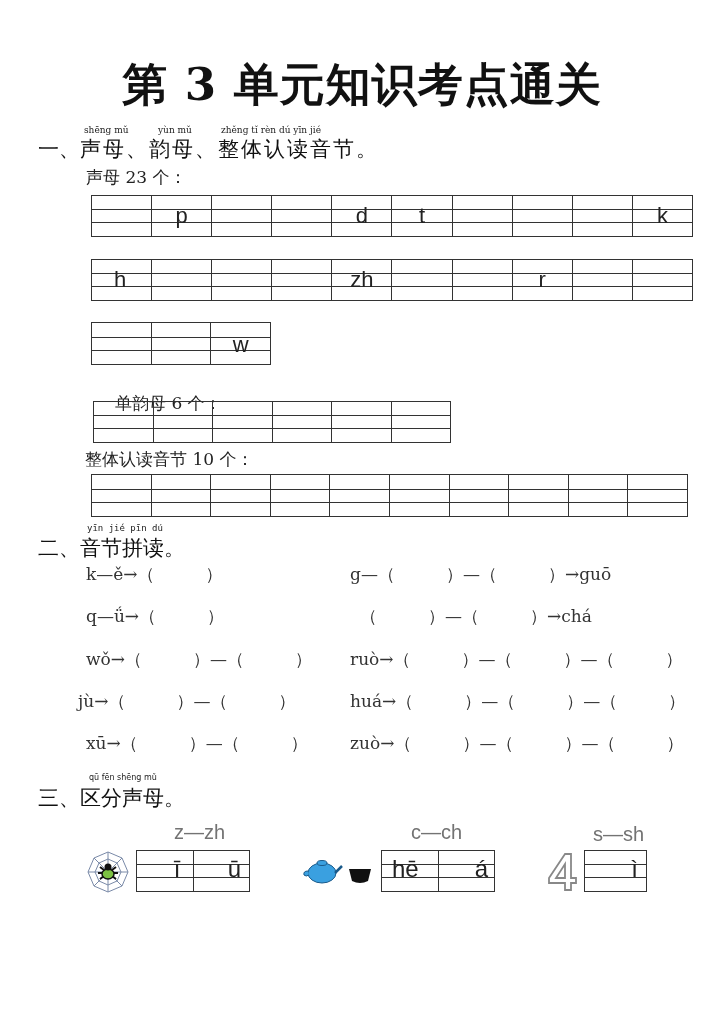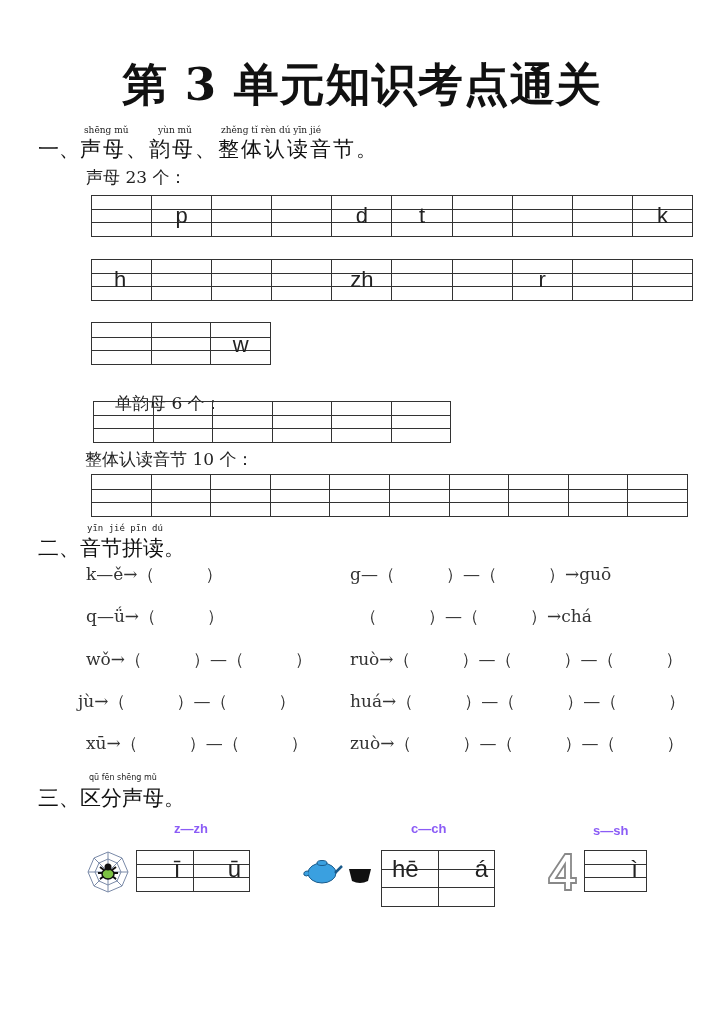--- a/index.html
+++ b/index.html
@@ -18,21 +18,21 @@
   .grid { position:absolute; border:1.5px solid #333; box-sizing:border-box; display:flex; }
   .cell { position:relative; flex:1; border-right:1.5px solid #333; box-sizing:border-box; }
   .cell:last-child { border-right:none; }
   .grid .line1, .grid .line2 { position:absolute; left:0; right:0; height:0; border-top:1.5px solid #333; }
   .grid .line1 { top:33%; } .grid .line2 { top:66%; }
   .letter {
     position:absolute; left:0; right:0; text-align:center;
     font-family:"Liberation Sans", sans-serif; font-size:22px; color:#222; top:4px; line-height:32px;
   }
   .ex { font-family:"DejaVu Serif", serif; font-size:17px; color:#333; position:absolute; white-space:pre; }
-  .pair-label { font-family:"Liberation Sans", sans-serif; font-size:13px; color:#8b5cf6; position:absolute;font-weight:bold; }
+  .pair-label { font-family:"Liberation Sans", sans-serif; font-size:20px; color:#737373; position:absolute; }
   .ex-grid .letter { font-size:24px; top:2px; }
 </style>
 </head>
 <body>
 
 <div class="abs title">第 3 单元知识考点通关</div>
 
 <div class="py-row" style="left:84px; top:125px;">shēng mǔ</div>
 <div class="py-row" style="left:158px; top:125px;">yùn mǔ</div>
 <div class="py-row" style="left:221px; top:125px;text-align:right;">zhěng tǐ  rèn  dú  yīn  jié</div>
@@ -237,21 +237,21 @@
 </div>
 
 <div class="pair-label" style="left:403px; top:821px;margin-left:8px;">c—ch</div>
 <svg class="abs" style="left:302px; top:855px;" width="72" height="32" viewBox="0 0 72 32">
   <ellipse cx="20" cy="18" rx="14" ry="10" fill="#3aa0e0" stroke="#1a5a8a" stroke-width="1"></ellipse>
   <ellipse cx="20" cy="8" rx="5" ry="2.5" fill="#3aa0e0" stroke="#1a5a8a" stroke-width="1"></ellipse>
   <path d="M6,16 Q1,16 2,20 Q4,22 7,20" fill="#3aa0e0" stroke="#1a5a8a" stroke-width="1"></path>
   <path d="M33,18 L40,11" stroke="#1a5a8a" stroke-width="2.5"></path>
   <path d="M47,14 L69,14 L66,26 Q58,30 50,26 Z" fill="#111"></path>
 </svg>
-<div class="grid ex-grid" style="left:381px; top:850px; width:114px; height:57px;">
+<div class="grid ex-grid" style="left:381px; top:850px; width:114px; height:42px;">
   <div class="line1"></div>
     <div class="line2"></div>
   <div class="cell">
       <span class="letter" style="text-align:left;padding-left:10px;">hē</span>
     </div>
   <div class="cell">
       <span class="letter" style="text-align:right;padding-right:6px;">á</span>
     </div>
 </div>
 

